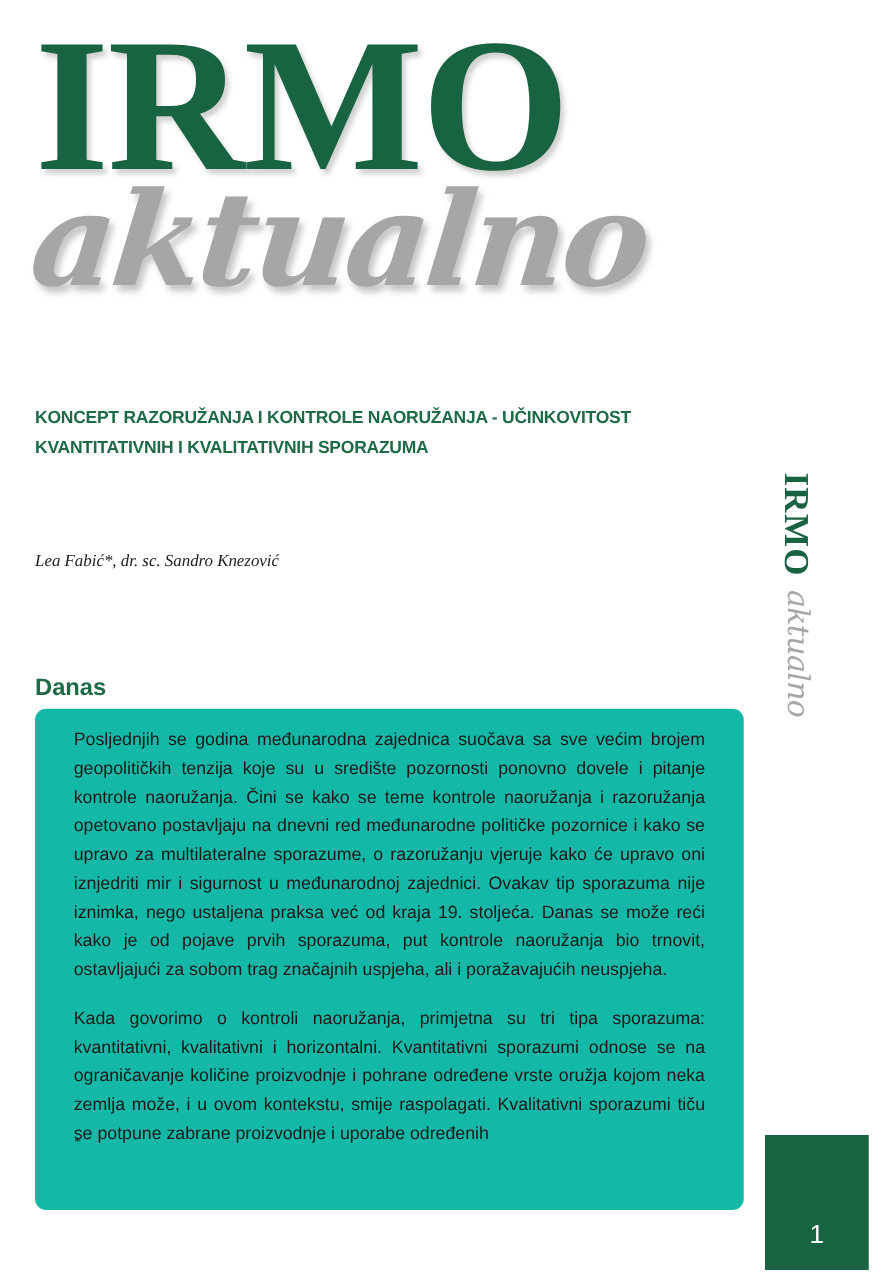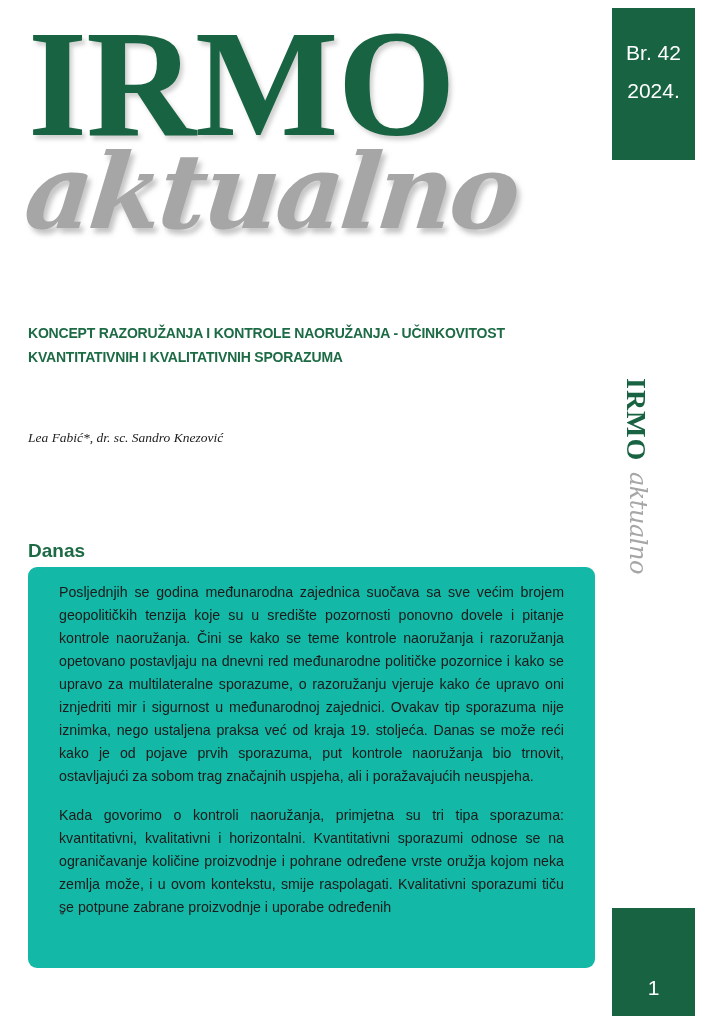--- a/index.html
+++ b/index.html
@@ -75,21 +75,21 @@
     width: 545px;
     color: #1d6b45;
     font-size: 14px;
     font-weight: bold;
     line-height: 1.72;
     letter-spacing: -0.2px;
   }
   #article-authors {
     position: absolute;
     left: 28px;
-    top: 430px;
+    top: 441px;
     width: 545px;
     font-family: "Liberation Serif", serif;
     font-style: italic;
     font-size: 13.5px;
     color: #1c1c1c;
   }
 
   
   #section-heading {
     position: absolute;
@@ -184,24 +184,20 @@
     font-size: 21px;
   }
 </style>
 </head>
 <body>
 
 <div id="masthead">
   <div id="logo-irmo">IRMO</div>
   <div id="logo-aktualno">aktualno</div>
 
-  <div id="issue-badge">
-    <div class="issue-line issue-no">Br. 42</div>
-    <div class="issue-line issue-year">2024.</div>
-  </div>
 </div>
 
 <h1 id="article-title">KONCEPT RAZORUŽANJA I KONTROLE NAORUŽANJA - UČINKOVITOST KVANTITATIVNIH I KVALITATIVNIH SPORAZUMA</h1>
 
 <div id="article-authors">Lea Fabić*, dr. sc. Sandro Knezović</div>
 
 <h2 id="section-heading">Danas</h2>
 
 <div id="body-panel">
   <p class="body-para">Posljednjih se godina međunarodna zajednica suočava sa sve većim brojem geopolitičkih tenzija koje su u središte pozornosti ponovno dovele i pitanje kontrole naoružanja. Čini se kako se teme kontrole naoružanja i razoružanja opetovano postavljaju na dnevni red međunarodne političke pozornice i kako se upravo za multilateralne sporazume, o  razoružanju  vjeruje kako će upravo oni iznjedriti mir i sigurnost u međunarodnoj zajednici. Ovakav tip sporazuma nije iznimka, nego ustaljena praksa već od kraja 19. stoljeća. Danas se može reći kako je od pojave prvih sporazuma, put kontrole naoružanja bio trnovit, ostavljajući za sobom trag značajnih uspjeha, ali i poražavajućih neuspjeha.</p>

